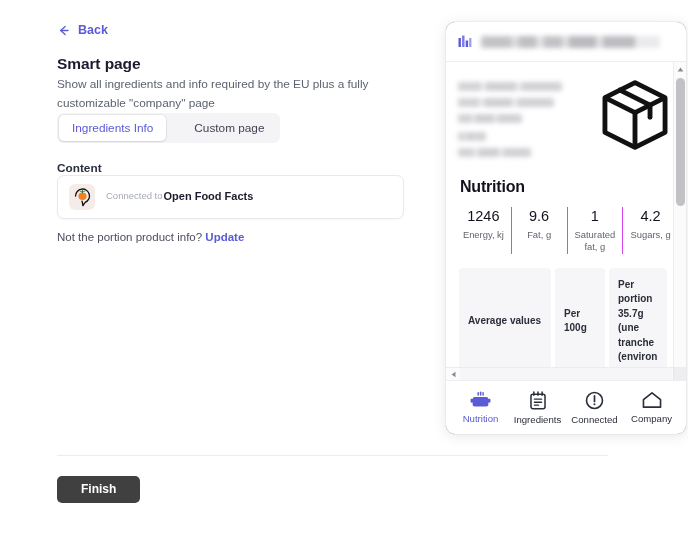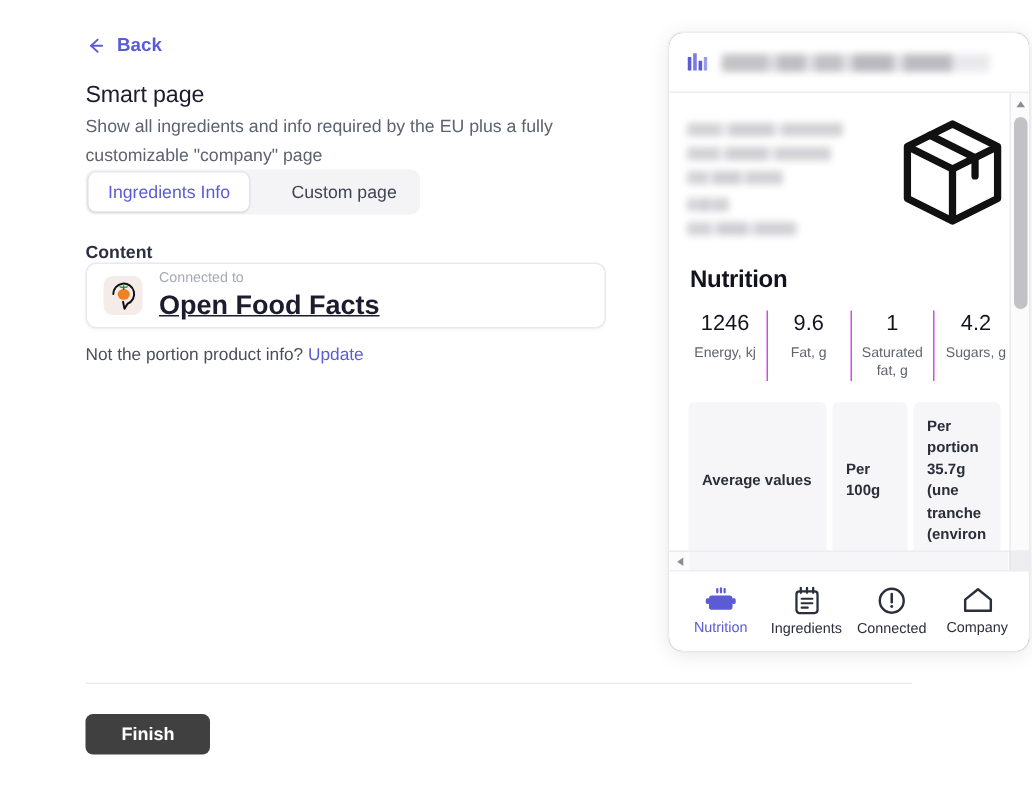--- a/index.html
+++ b/index.html
@@ -17,21 +17,21 @@
   .back-link {
     position: absolute; left: 57px; top: 23px;
     display: flex; align-items: center; gap: 8px;
     color: #5b5bd6; font-size: 12.5px; font-weight: 600;
     cursor: pointer; text-decoration: none;
   }
   .back-arrow { display: block; width: 13px; height: 13px; }
 
   .page-title {
     position: absolute; left: 57px; top: 55px;
-    font-size: 15.5px; font-weight: 400; color: #1c1c2e; letter-spacing: -0.1px; text-align: right;
+    font-size: 15.5px; font-weight: 700; color: #1c1c2e; letter-spacing: -0.1px; text-align: right;
   }
   .page-sub {
     position: absolute; left: 57px; top: 75px; width: 345px;
     font-size: 11.8px; line-height: 1.62; color: #5c6270;
   }
 
   
   .seg {
     position: absolute; left: 57px; top: 113px;
     display: flex; background: #f4f4f6; border-radius: 6px;
@@ -54,29 +54,29 @@
   .conn-card {
     position: absolute; left: 57px; top: 175px; width: 347px; height: 44px;
     background: #fff; border: 1px solid #e8e8ee; border-radius: 7px;
     display: flex; align-items: center; padding: 0 11px; gap: 11px;
     box-shadow: 0 1px 2px rgba(16,24,40,.04);
   }
   .off-logo {
     width: 26px; height: 26px; border-radius: 6px; background: #f5ece9;
     display: flex; align-items: center; justify-content: center; flex: none;
   }
-  .conn-text { display: flex; flex-direction: column; gap: 1px; }
+  .conn-text { display: flex; flex-direction: row; gap: 1px; }
   .conn-small { font-size: 9.5px; color: #a6aab4; line-height: 1.2; }
-  .conn-name { font-size: 18px; font-weight: 700; color: #1c1c2e; line-height: 1.25; text-decoration: underline; }
+  .conn-name { font-size: 11px; font-weight: 700; color: #1c1c2e; line-height: 1.25; }
 
   .notline {
     position: absolute; left: 57px; top: 231px;
     font-size: 11.5px; color: #4a4f5c;
   }
-  .notline a { color: #5b5bd6; font-weight: 400; text-decoration: none; cursor: pointer; }
+  .notline a { color: #5b5bd6; font-weight: 700; text-decoration: none; cursor: pointer; }
 
   .divider {
     position: absolute; left: 57px; top: 455px; width: 551px; height: 1px;
     background: #ececf0;
   }
   .finish-btn {
     position: absolute; left: 57px; top: 476px;
     background: #404040; color: #fff; border: none; border-radius: 5px;
     padding: 0 24px; height: 27px; line-height: 27px;
     font-size: 12px; font-weight: 700; cursor: pointer;

